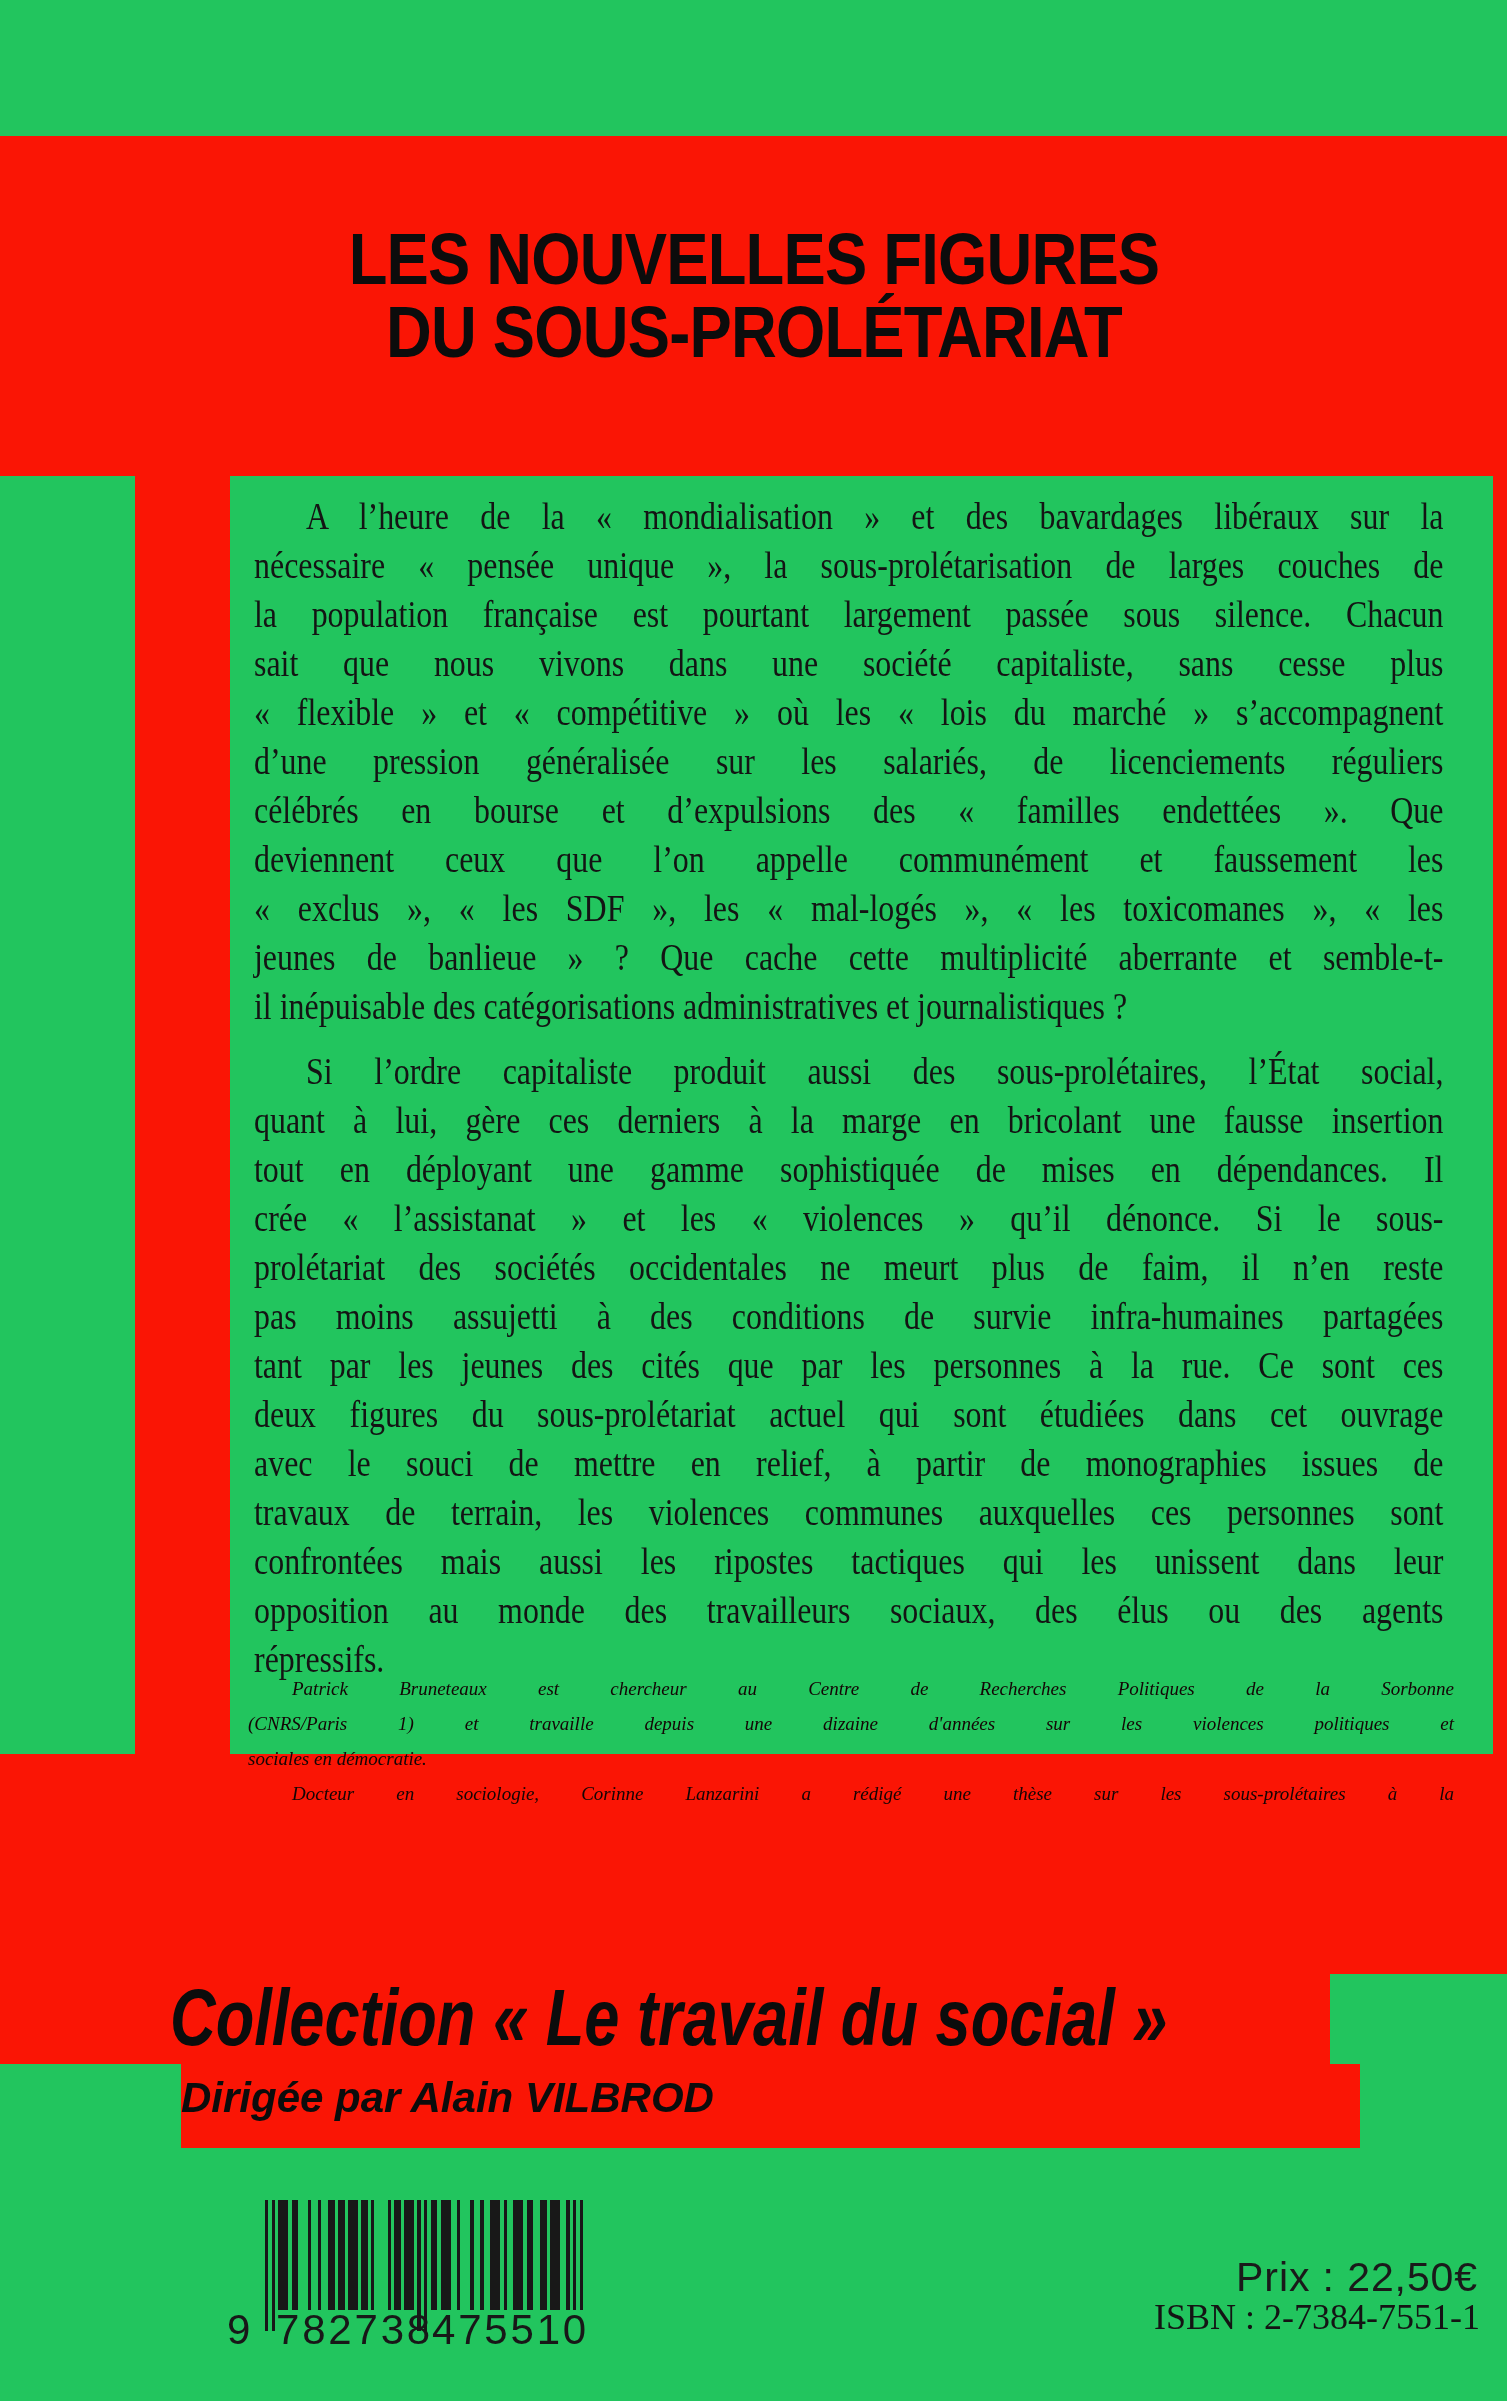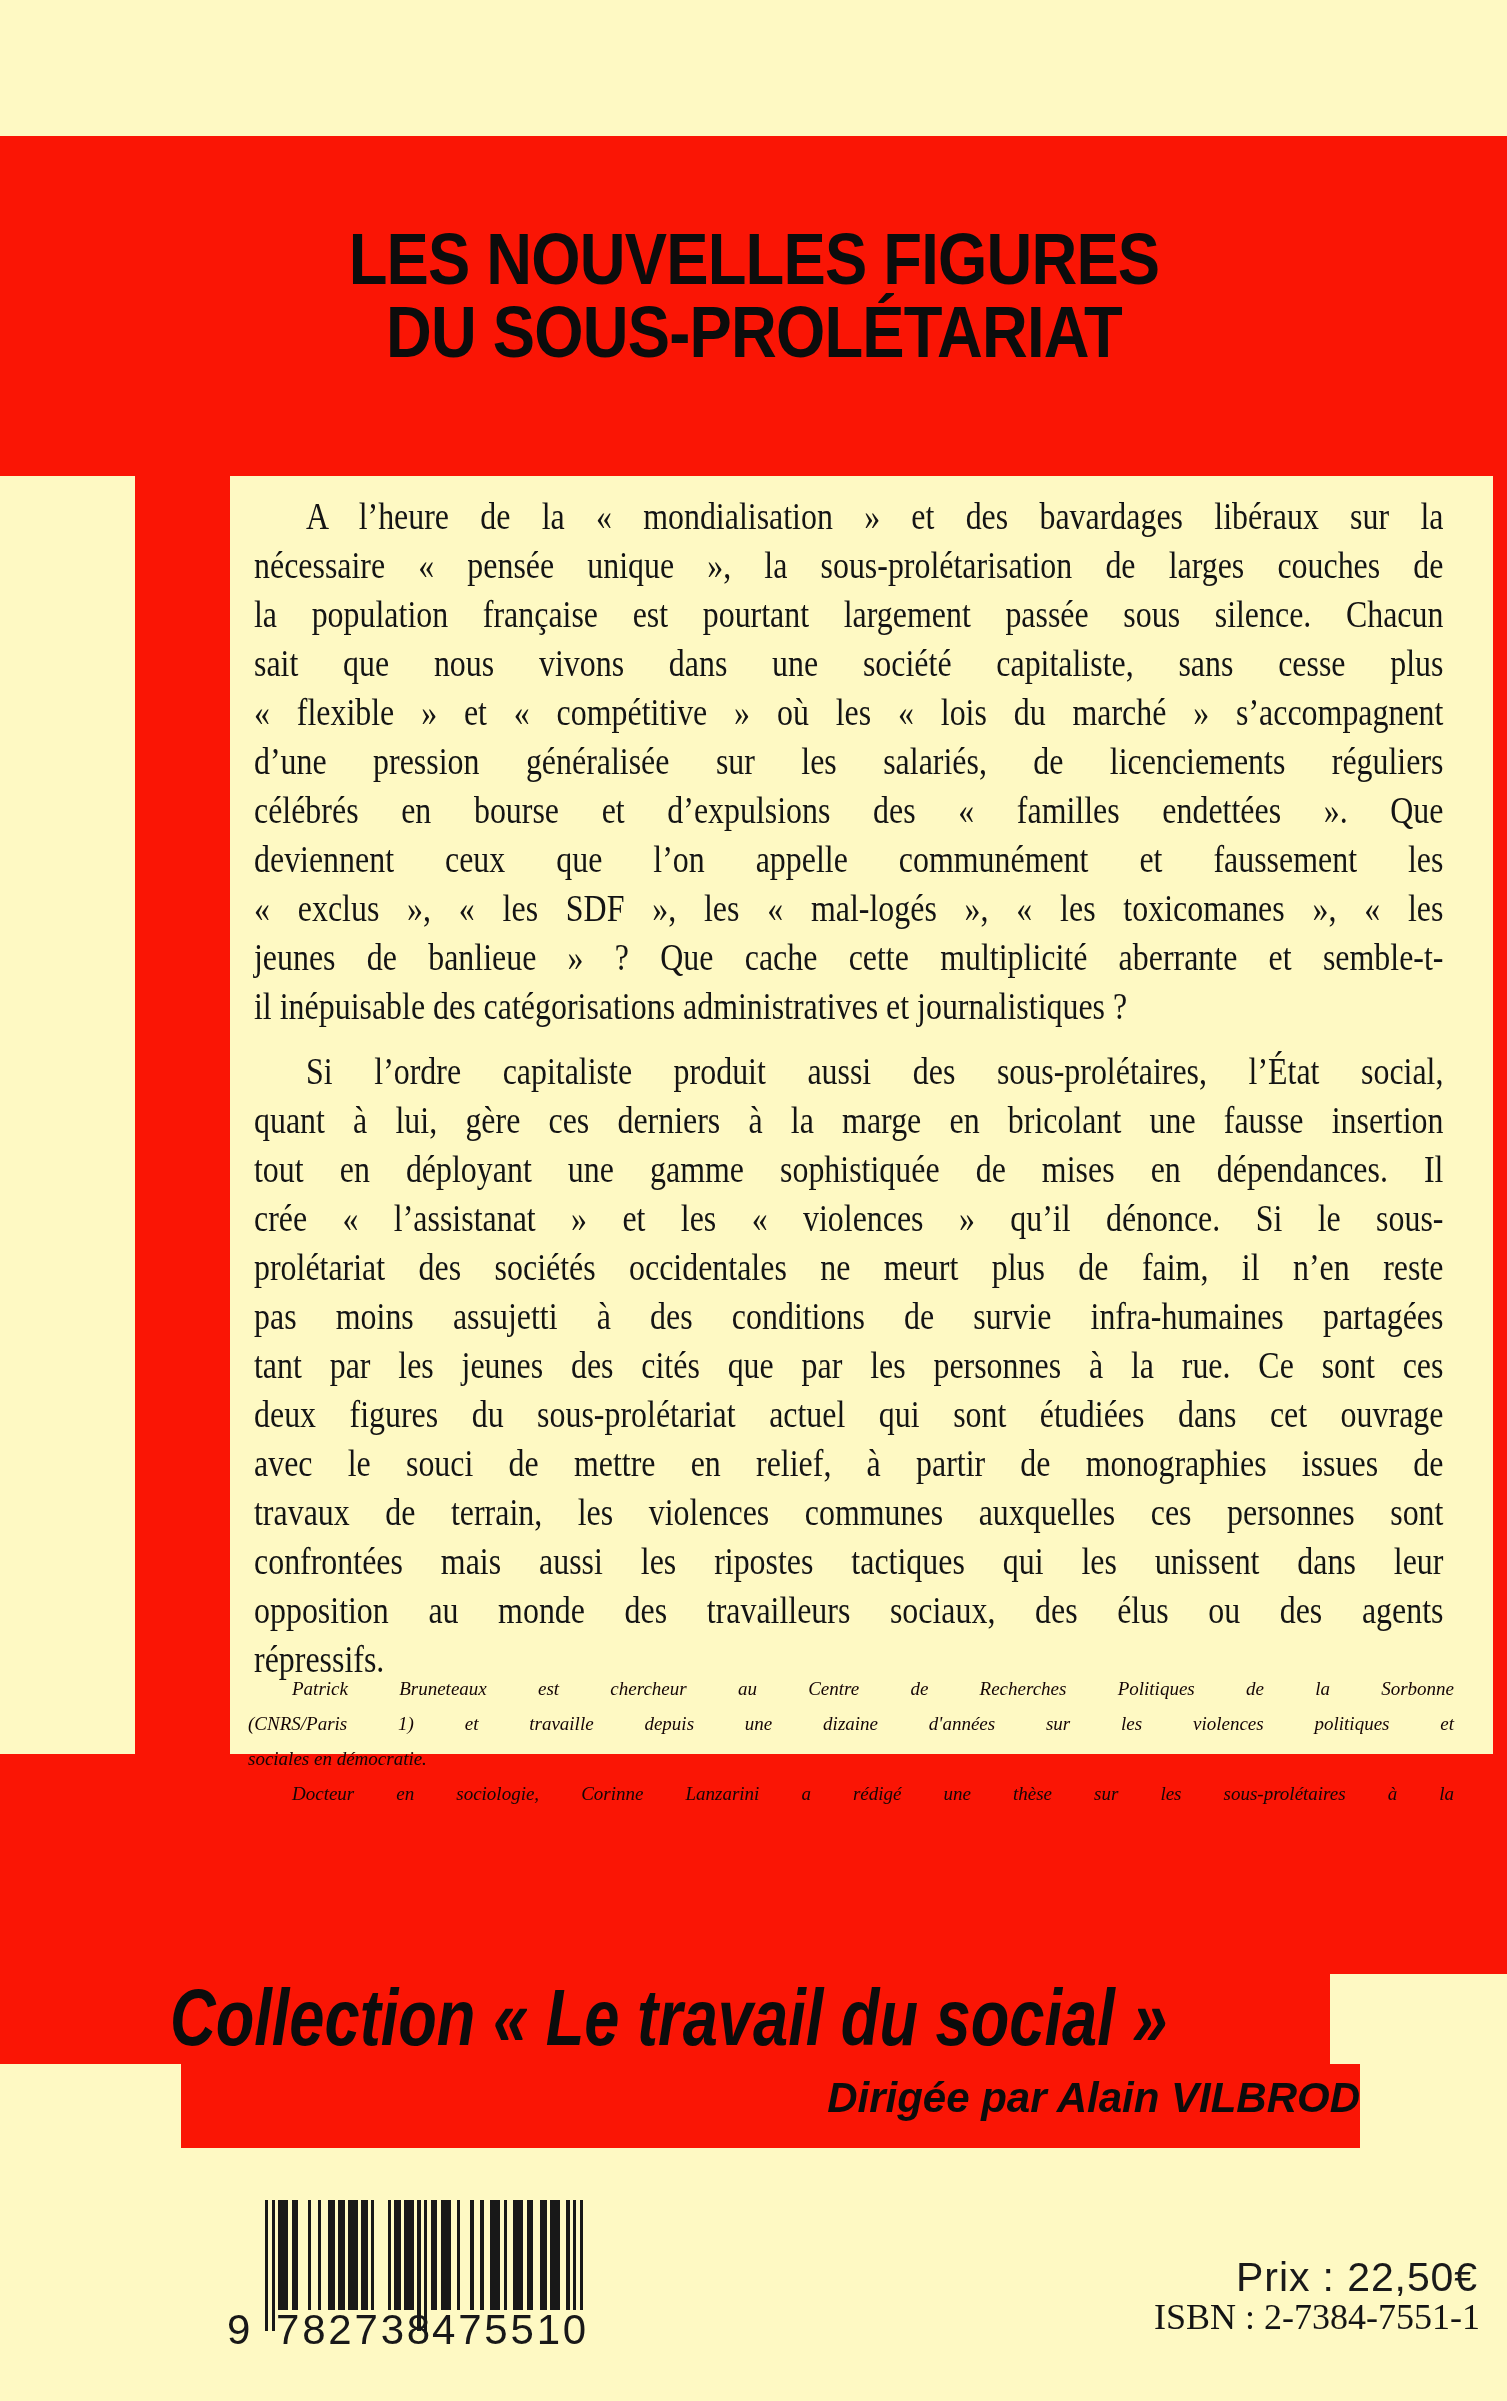--- a/index.html
+++ b/index.html
@@ -1,16 +1,16 @@
 <!DOCTYPE html>
 <html style="font-size:15px"><head>
 <meta charset="utf-8">
 <style>
   html,body{margin:0;padding:0;background:#888;}
-  .page{position:relative;width:1508px;height:2402px;background:#fef9c3;overflow:hidden;
+  .page{position:relative;width:1508px;height:2402px;background:#22c55e;overflow:hidden;
         font-family:"Liberation Serif",serif;color:#0a0a0a;}
   .abs{position:absolute;}
   .red{background:#fa1505;}
 
   
   .r-title{left:0;top:136px;width:1508px;height:340px;}
   .r-gap-left{left:135px;top:476px;width:95px;height:1278px;}
   .r-right-sliver{left:1493px;top:476px;width:14px;height:1278px;}
   .r-authors{left:0;top:1754px;width:1508px;height:220px;}
   .r-collection{left:0;top:1973px;width:1330px;height:91px;}
@@ -34,21 +34,21 @@
   
   .authors{left:248px;top:1658px;width:1206px;
            font-style:italic;font-size:19px;line-height:35px;color:#140505;margin-top:13px;}
   .authors .line.indent{text-indent:44px;}
 
   
   .collection{left:170px;top:1978px;white-space:nowrap;
               font-family:"Liberation Sans",sans-serif;font-weight:bold;font-style:italic;
               font-size:79px;line-height:79px;letter-spacing:0px;color:#0c0c0c;
               transform:scaleX(.8);transform-origin:left top;}
-  .dirigee{left:181px;top:2076px;width:1179px;text-align:right;
+  .dirigee{left:181px;top:2076px;width:1179px;text-align:left;
            font-family:"Liberation Sans",sans-serif;font-weight:bold;font-style:italic;
            font-size:42px;line-height:44px;color:#0c0c0c;}
 
   
   .price{right:30px;top:2254px;font-family:"Liberation Sans",sans-serif;
          font-size:41px;font-weight:500;letter-spacing:0.9px;color:#1a1a1a;}
   .isbn{right:28px;top:2296px;font-family:"Liberation Serif",serif;
         font-size:36px;color:#141414;}
 
   

